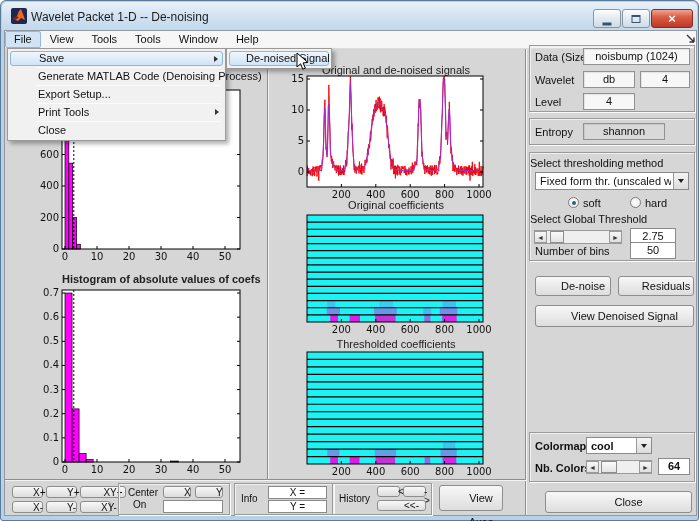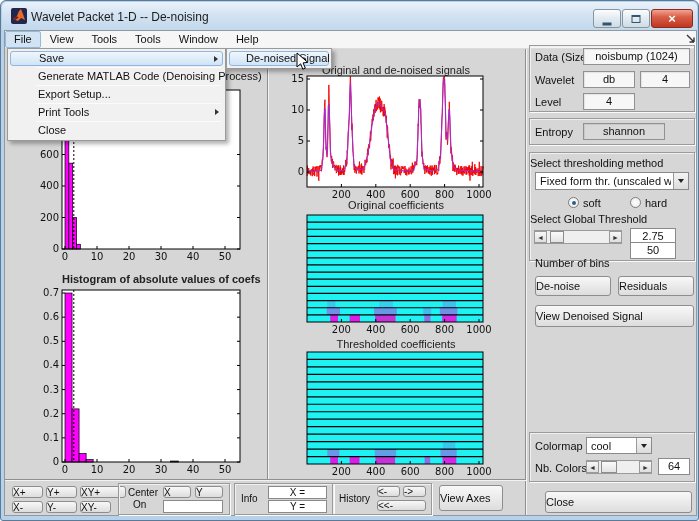--- a/index.html
+++ b/index.html
@@ -35,21 +35,21 @@
   .frame { position:absolute; border:1px solid #9a9a9a; box-shadow:1px 1px 0 #f0f0f0 inset, 1px 1px 0 #fafafa; }
 
   .lbl { position:absolute; font-size:11px; color:#111; white-space:nowrap; }
   .ctr { }
   .tfield { position:absolute; background:#f7f7f7; border:1px solid #919191; font-size:11px;
     text-align:center; color:#111; line-height:15px; box-shadow:inset 1px 1px 1px rgba(0,0,0,0.08); }
   .efield { position:absolute; background:#ffffff; border:1px solid #8a8a8a; font-size:11px;
     text-align:center; color:#111; line-height:15px; }
   .btn7 { position:absolute; background:linear-gradient(#f8f8f8,#ececec 45%,#dddddd);
     border:1px solid #8d8d8d; border-radius:3px; font-size:11px; color:#111;
-    cursor:default; }
+    text-align:center; cursor:default;padding-left:20px; }
   .btn7 small { font-size:10px; }
 
   .plot-title { position:absolute; font-size:11px; color:#222; text-align:center; white-space:nowrap; }
 
   
   .menu-panel { position:absolute; background:#f1f1f1; border:1px solid #9a9a9a;
     box-shadow:3px 3px 4px rgba(0,0,0,0.30); z-index:40; padding:2px; }
   .menu-item { position:relative; height:15px; line-height:15px; font-size:11px; color:#111;
     padding-left:28px; padding-right:14px; white-space:nowrap; }
   .menu-item.hl { background:linear-gradient(#f0f6fc,#cfe4f7); border:1px solid #8fb6dd; border-radius:3px;
@@ -339,29 +339,29 @@
       <span class="lbl" style="left:53px; top:44px;">soft</span>
       <span class="radio" style="left:100px; top:44px;"></span>
       <span class="lbl" style="left:115px; top:44px;">hard</span>
       <div class="lbl ctr" style="left:0; top:60px; width:164px;">Select Global Threshold</div>
       <div class="hslider" style="left:4px; top:77px; width:88px; height:14px;">
         <span class="sl-arr l">◄</span>
         <span class="sl-arr r">►</span>
         <span class="sl-thumb" style="left:15px; width:14px;"></span>
       </div>
       <div class="efield" style="left:100px; top:75px; width:46px; height:17px;">2.75</div>
-      <span class="lbl" style="left:5px; top:104px;">Number of bins</span>
+      <span class="lbl" style="left:5px; top:92px;">Number of bins</span>
       <div class="efield" style="left:100px; top:89px; width:46px; height:17px;">50</div>
     </div>
 
     <div class="btn7" style="left:530px; top:245px; width:76px; height:20px; line-height:18px;">De-noise</div>
     <div class="btn7" style="left:613px; top:245px; width:76px; height:20px; line-height:18px;">Residuals</div>
     <div class="btn7" style="left:530px; top:274px; width:159px; height:22px; line-height:20px;">View Denoised Signal</div>
 
-    <div class="frame" style="left:524px; top:401px; width:166px; height:50px;">
+    <div class="frame" style="left:524px; top:401px; width:166px; height:50px;font-weight:bold;">
       <span class="lbl" style="left:5px; top:7px;">Colormap</span>
       <div class="combo" style="left:56px; top:4px; width:66px; height:17px;">
         <span class="txt">cool</span>
         <span class="dbtn"></span>
       </div>
       <span class="lbl" style="left:5px; top:29px;">Nb. Colors</span>
       <div class="hslider" style="left:56px; top:27px; width:66px; height:14px;">
         <span class="sl-arr l">◄</span>
         <span class="sl-arr r">►</span>
         <span class="sl-thumb" style="left:14px; width:16px;"></span>

